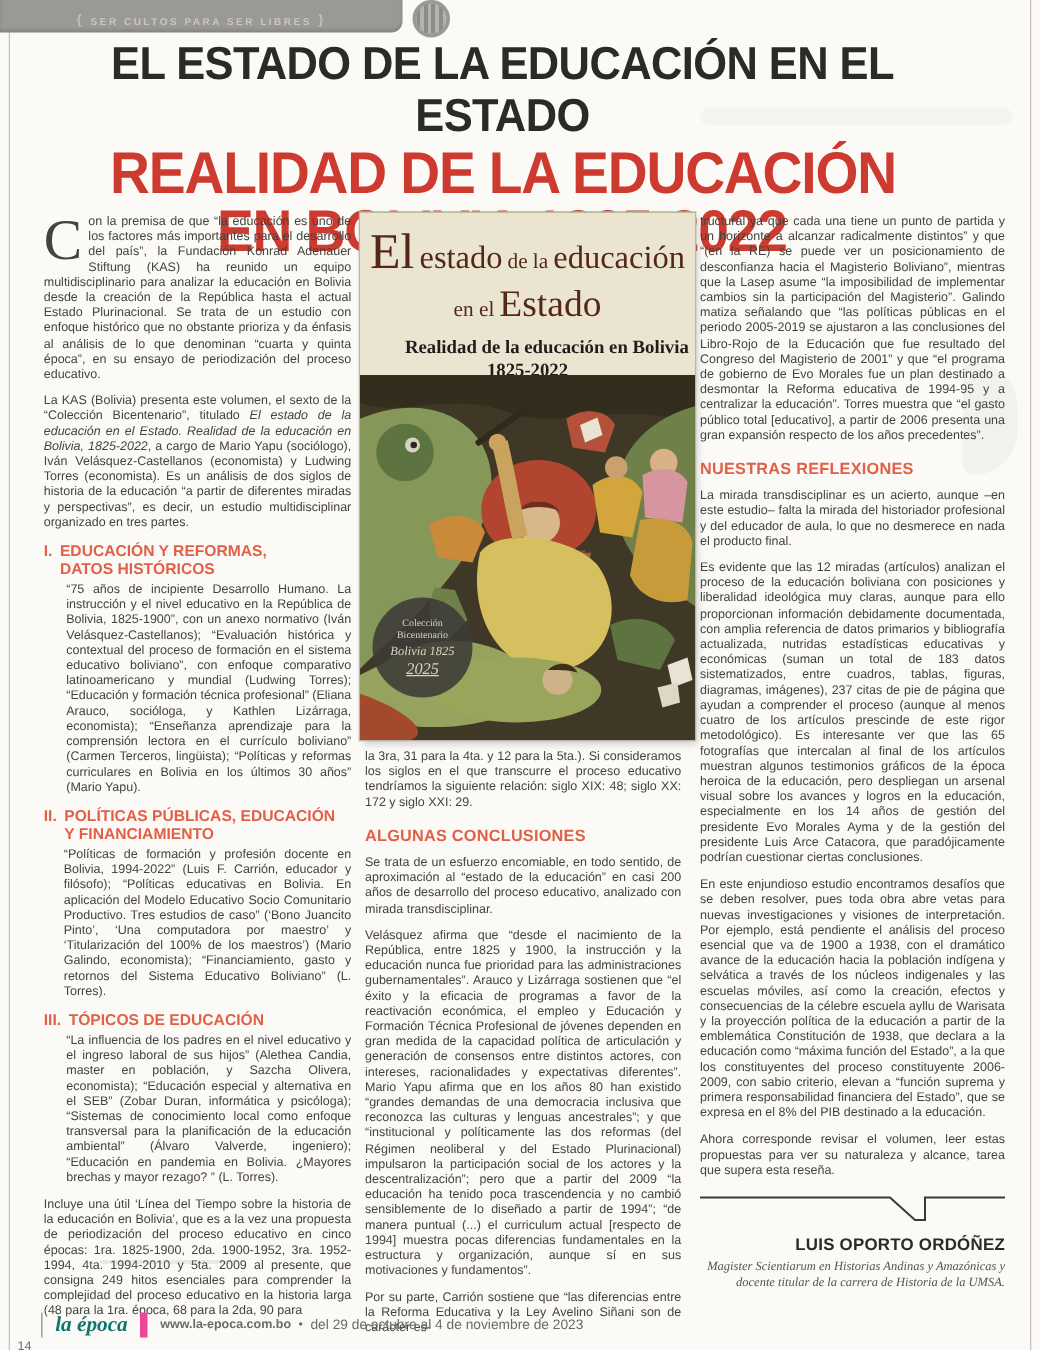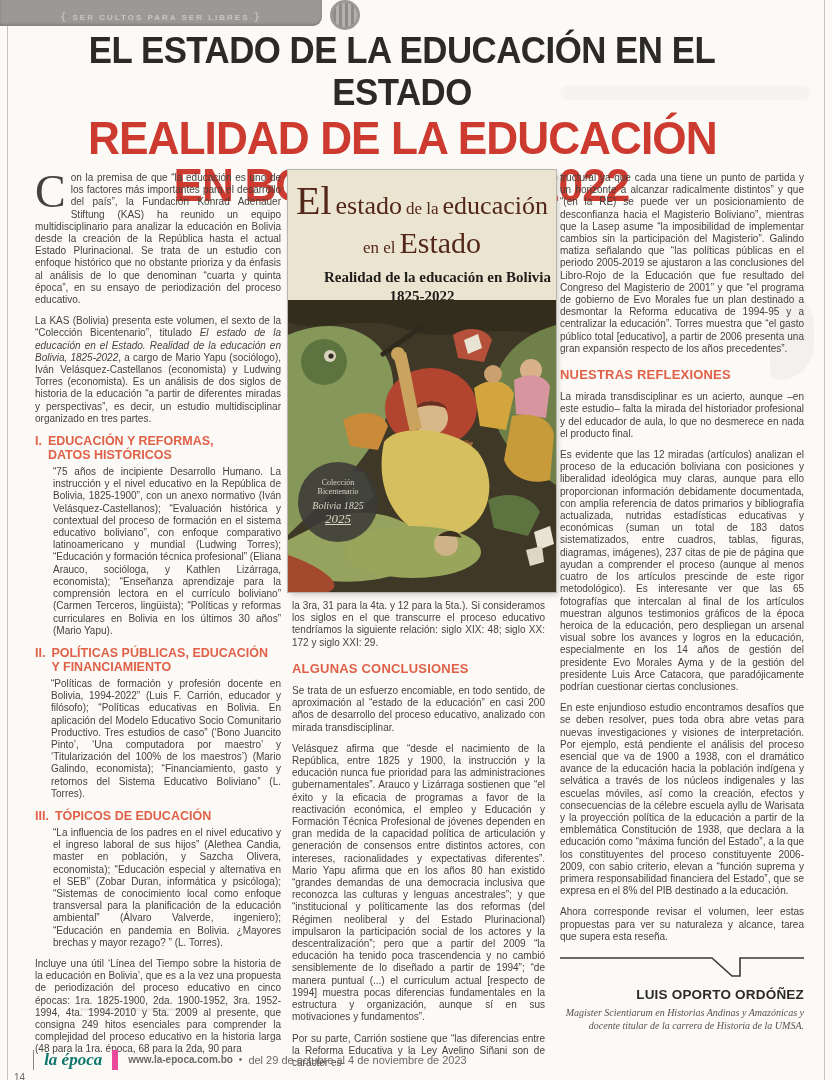--- a/index.html
+++ b/index.html
@@ -42,21 +42,21 @@
   .cb-l1{line-height:34px;}
   .cb-l1 .big{font-size:40px;}
   .cb-l1 .med{font-size:26px;}
   .cb-l1 .small{font-size:17px;}
   .cb-l2{line-height:30px;margin-top:2px;}
   .cb-l2 .small{font-size:17px;}
   .cb-l2 .big{font-size:30px;}
   .cb-l3{font-size:15px;font-weight:700;color:#1f1d1a;margin-top:6px;padding-left:31px;}
   .cb-l4{font-size:15px;font-weight:700;color:#1f1d1a;margin-top:2px;}
   .cover-art{position:absolute;left:0;top:130px;width:268px;height:292px;}
-  .badge{position:absolute;left:10px;top:292px;width:80px;height:80px;border-radius:50%;
+  .badge{position:absolute;left:10px;top:308px;width:80px;height:80px;border-radius:50%;
          background:rgba(60,58,56,.88);color:#d9d3c2;text-align:center;
          font-family:"Liberation Serif",serif;display:flex;flex-direction:column;justify-content:center;}
   .badge .b1{font-size:8px;}
   .badge .b2{font-size:8px;}
   .badge .b3{font-size:10px;font-style:italic;margin-top:4px;}
   .badge .b4{font-size:13px;font-style:italic;text-decoration:underline;}
   
   .sig-divider{margin:4px 0 6px 0;}
   .sig-name{font-size:13.5px;font-weight:700;color:#2b2a26;text-align:right;letter-spacing:.2px;}
   .sig-credit{font-family:"Liberation Serif",serif;font-style:italic;font-size:10px;line-height:13px;

